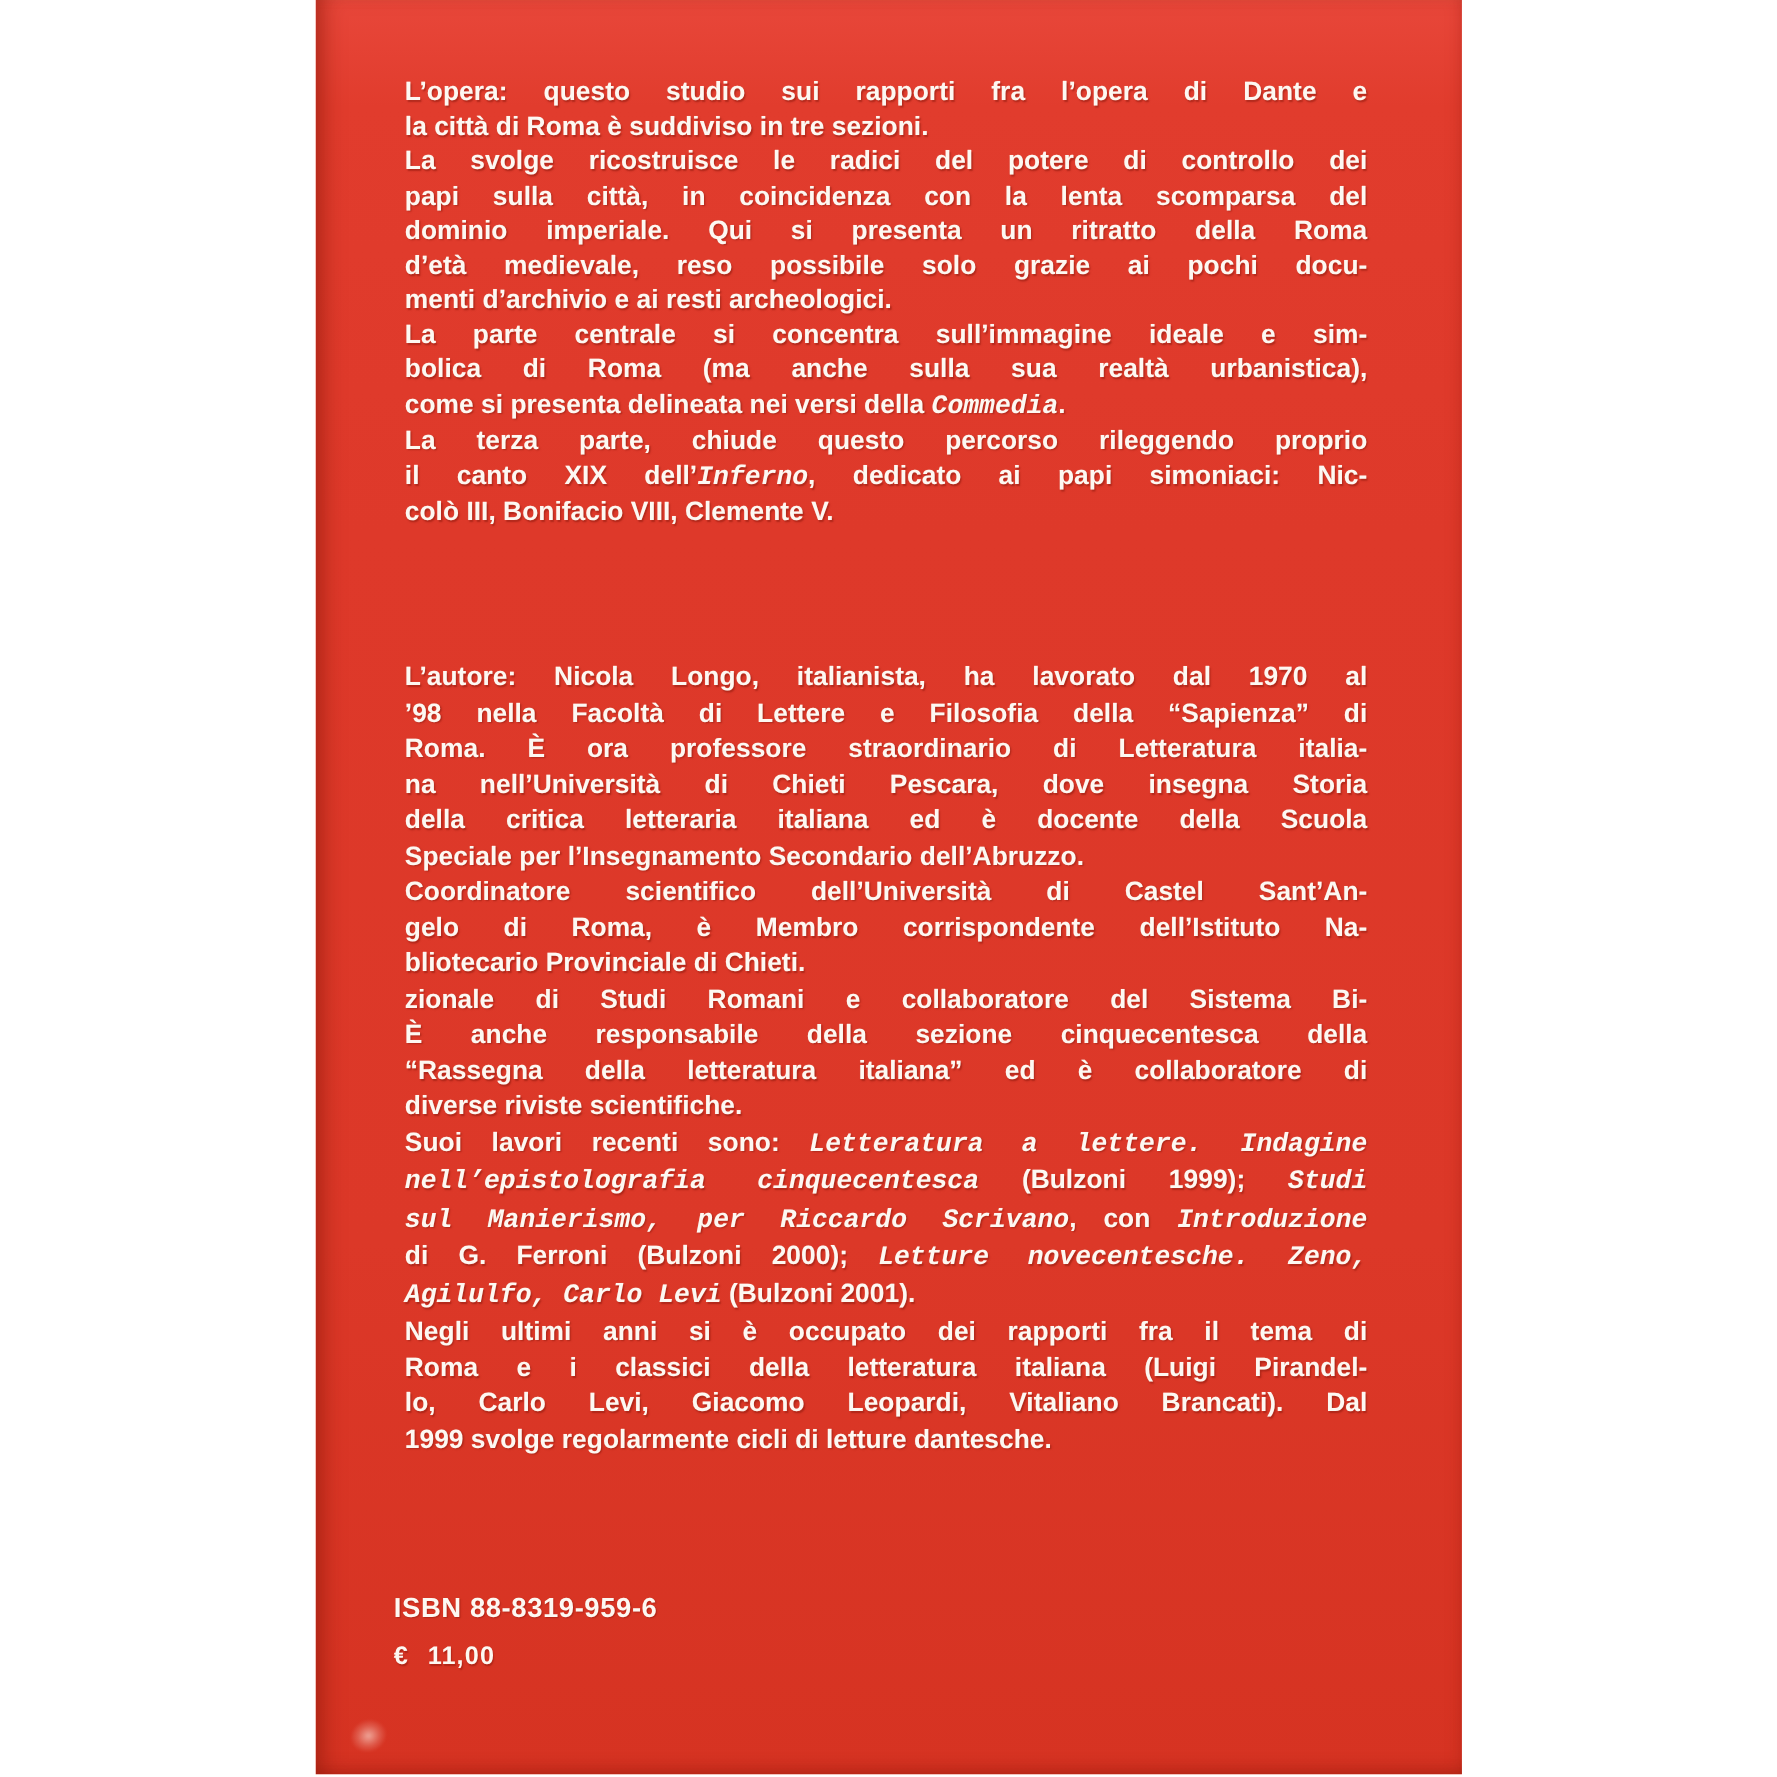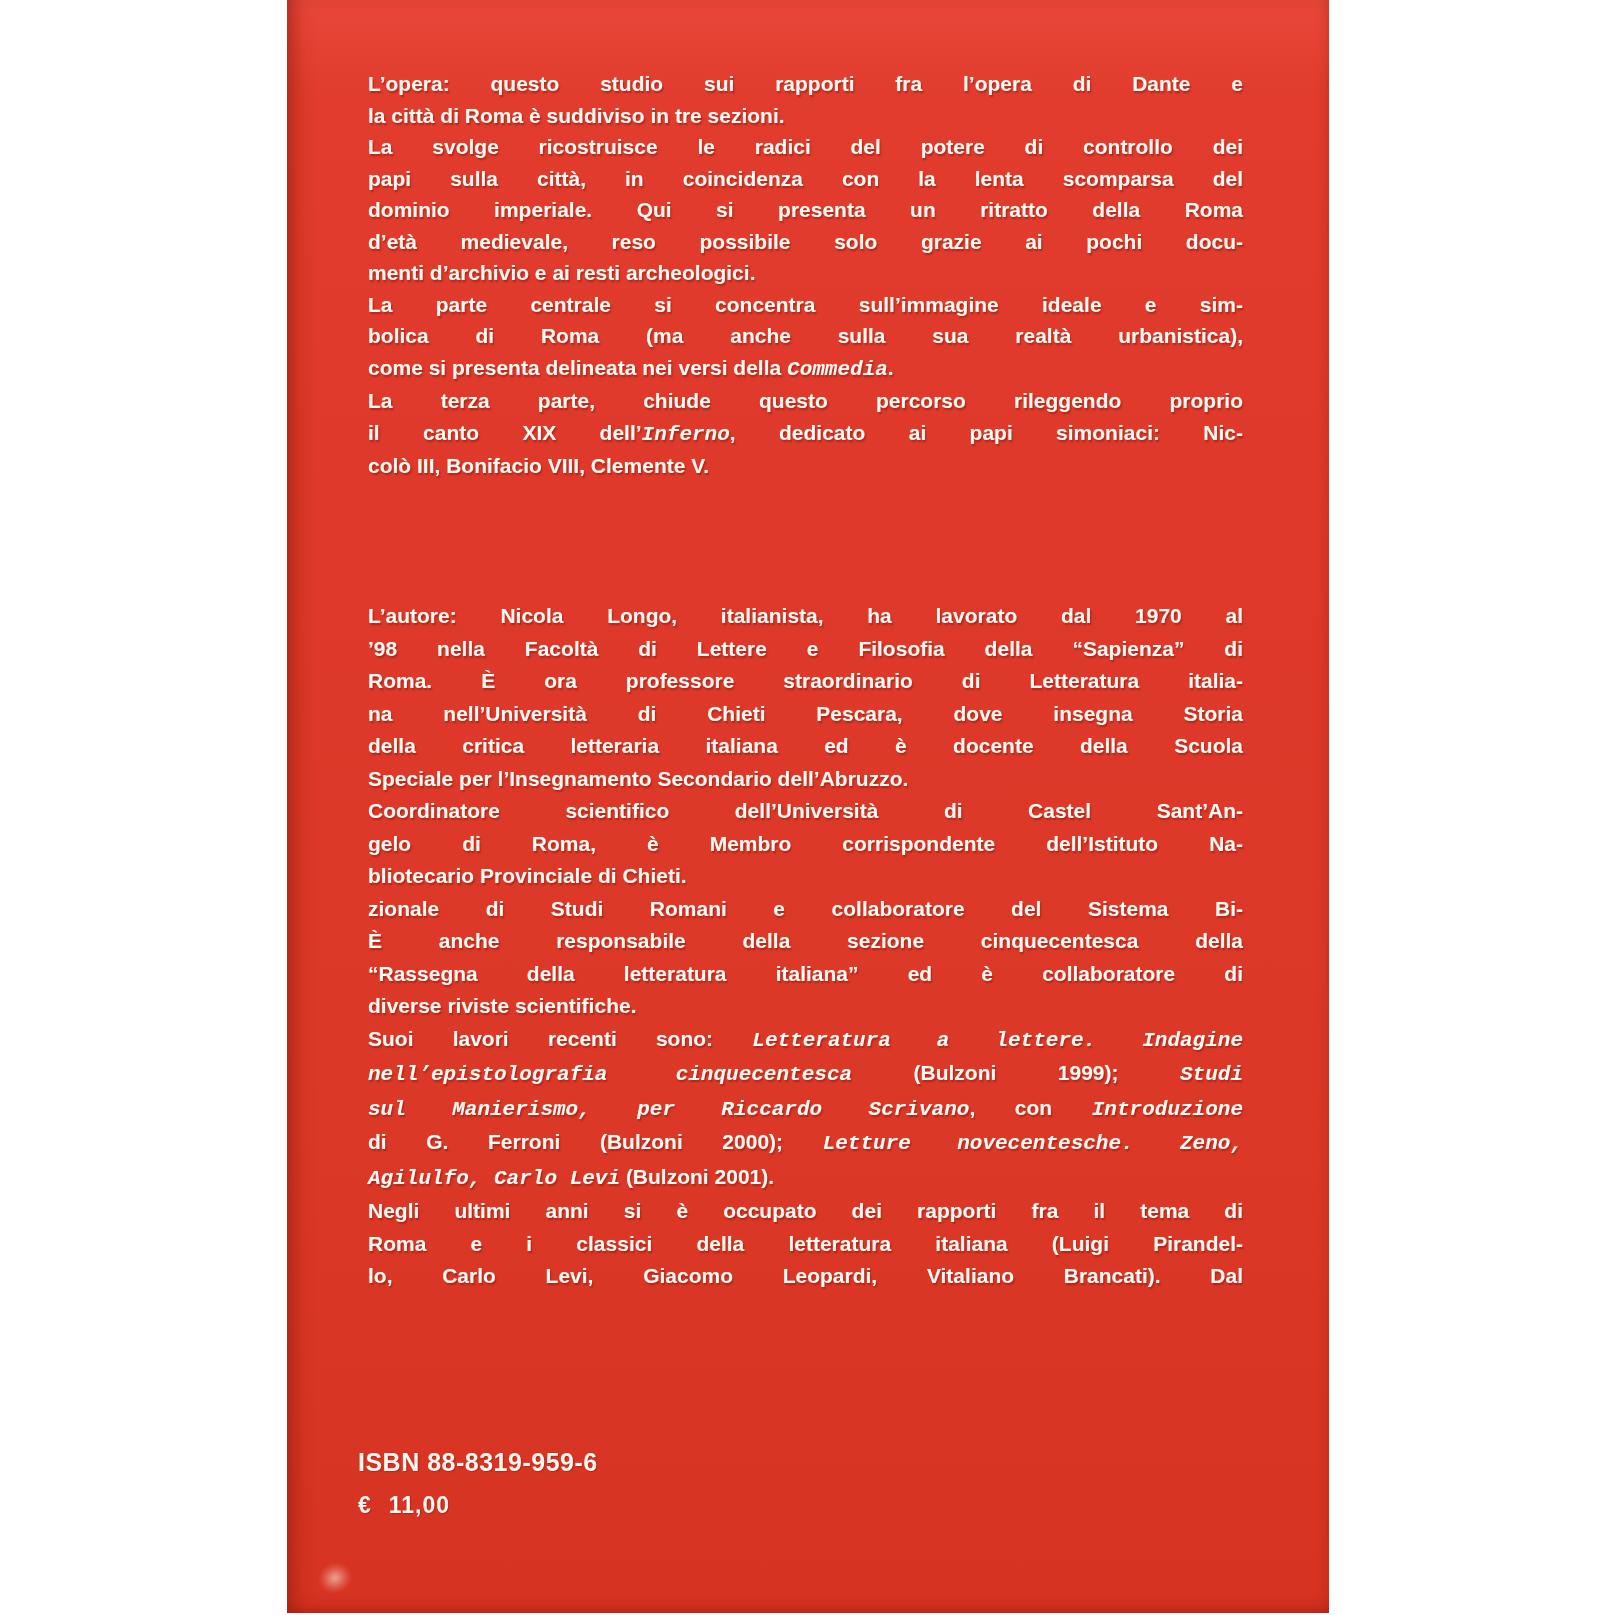--- a/index.html
+++ b/index.html
@@ -20,21 +20,21 @@
       inset 16px 0 20px -10px rgba(140,25,10,.6),
       inset -8px 0 16px -10px rgba(150,30,15,.38),
       inset 0 -12px 18px -12px rgba(120,20,8,.45),
       inset 0 6px 10px -8px rgba(255,160,130,.25);
   }
   .text-block{
     position:absolute;
     left:81px;width:875px;
     color:#fdf8f2;
     font-weight:bold;
-    font-size:21px;
+    font-size:24px;
     text-shadow:1.2px 1.5px 1.5px rgba(130,20,8,.5), 0 0 1px rgba(255,240,230,.35);
   }
   .block-opera{top:68px;line-height:31.5px;}
   .block-autore{top:600px;line-height:32.5px;}
   .line{
     text-align:justify;
     text-align-last:justify;
     text-justify:inter-word;
     white-space:normal;
   }
@@ -128,20 +128,21 @@
             <div class="line">Suoi lavori recenti sono: <i>Letteratura a lettere. Indagine</i></div>
             <div class="line"><i>nell’epistolografia cinquecentesca</i> (Bulzoni 1999); <i>Studi</i></div>
             <div class="line"><i>sul Manierismo, per Riccardo Scrivano</i>, con <i>Introduzione</i></div>
             <div class="line">di G. Ferroni (Bulzoni 2000); <i>Letture novecentesche. Zeno,</i></div>
             <div class="line para-end"><i>Agilulfo, Carlo Levi</i> (Bulzoni 2001).</div>
           </div>
           <div>
             <div class="line">Negli ultimi anni si è occupato dei rapporti fra il tema di</div>
             <div class="line">Roma e i classici della letteratura italiana (Luigi Pirandel-</div>
             <div class="line">lo, Carlo Levi, Giacomo Leopardi, Vitaliano Brancati). Dal</div>
+            <div class="line para-end">1999 svolge regolarmente cicli di letture dantesche.</div>
           </div>
         </div>
       </div>
 
     <div class="isbn">ISBN 88-8319-959-6</div>
 
     <div class="price">
       <span class="symbol">€</span><span class="amount">11,00</span>
     </div>
 

